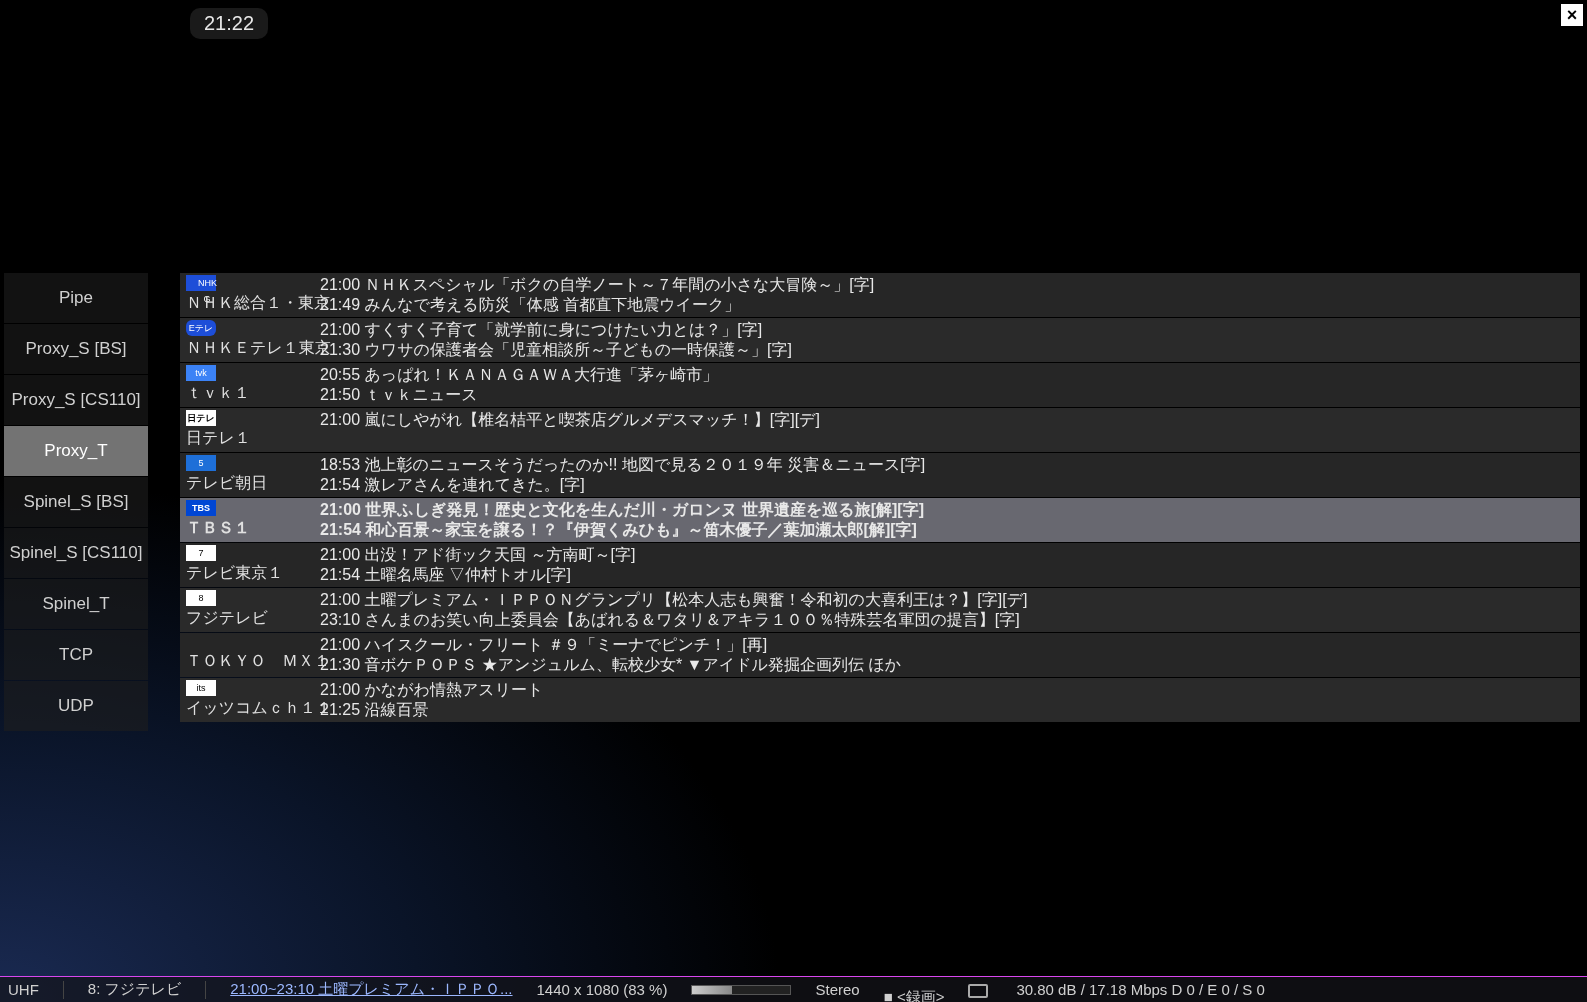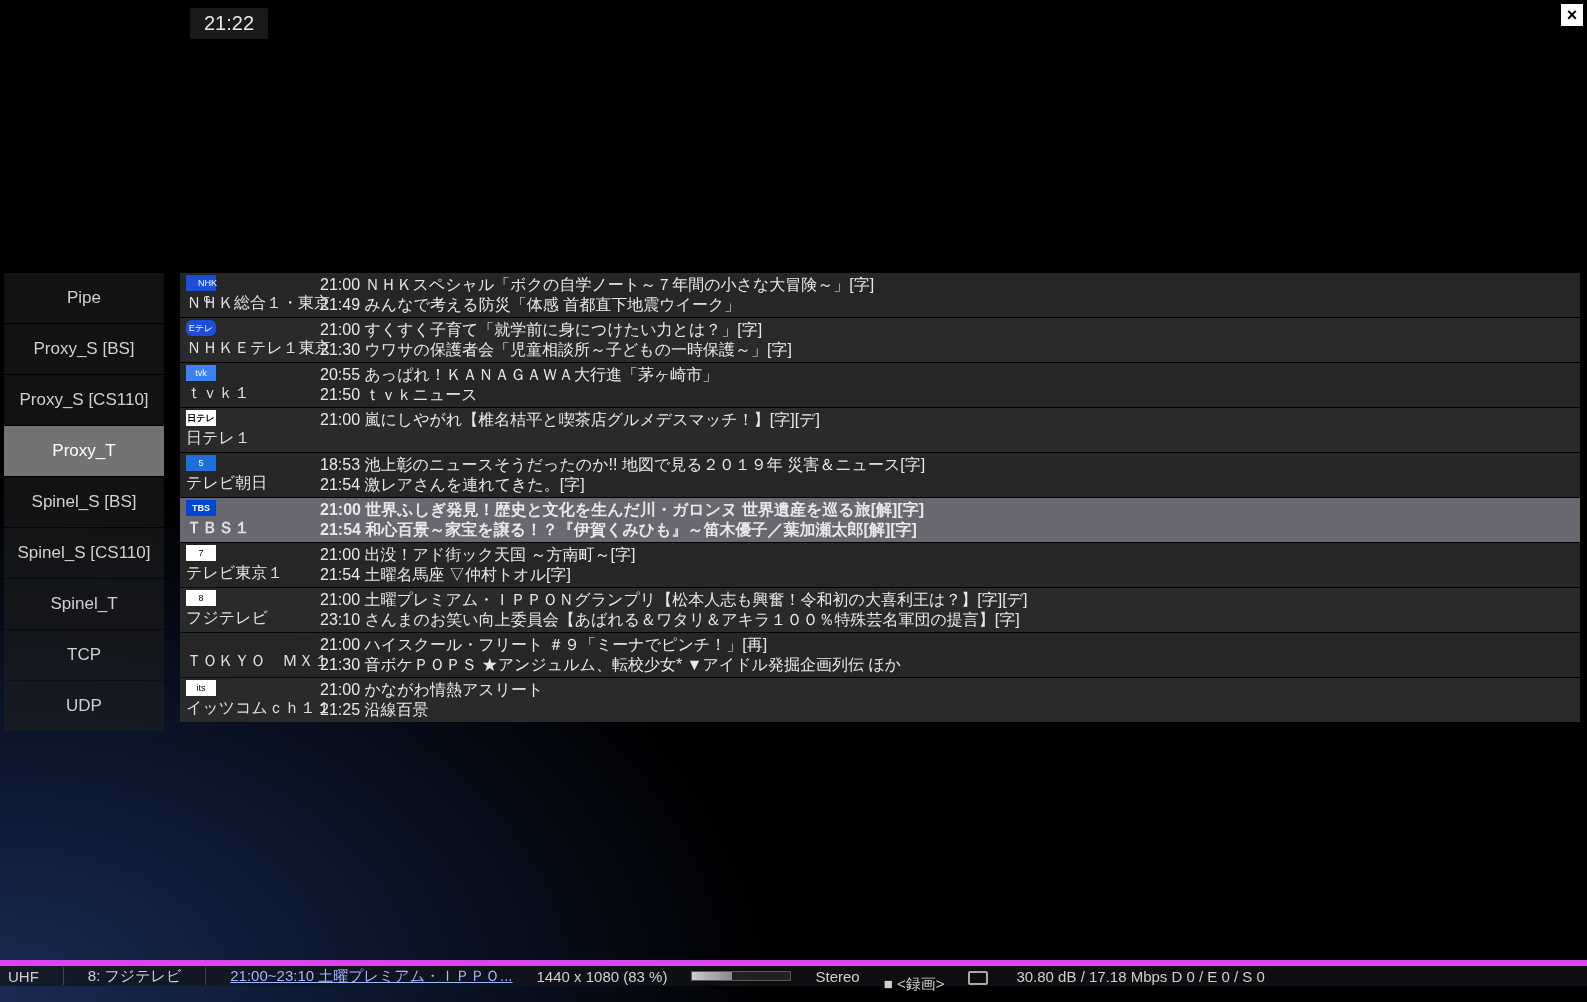--- a/index.html
+++ b/index.html
@@ -14,38 +14,38 @@
   .bg-gradient {
     position: absolute; inset: 0;
     background: radial-gradient(ellipse 1200px 800px at 0% 100%, #1a2a52 0%, #0a1428 35%, #000 65%);
   }
   .clock-pill {
     position: absolute;
     top: 8px; left: 190px;
     background: #1a1a1a;
     padding: 4px 14px;
     font-size: 20px;
-    border-radius: 2px;
+    border-radius: 10px;
   }
   .close-x {
     position: absolute;
     top: 4px; right: 4px;
     width: 22px; height: 22px;
     background: #fff;
     color: #000;
     font-size: 18px;
     line-height: 22px;
     text-align: center;
     font-weight: bold;
     cursor: pointer;
   }
   .sidebar {
     position: absolute;
     top: 273px; left: 4px;
-    width: 160px;
+    width: 144px;
   }
   .sidebar-item {
     height: 50px;
     background: rgba(30,30,30,0.6);
     color: #d0d0d0;
     font-size: 17px;
     text-align: center;
     line-height: 50px;
     margin-bottom: 1px;
     cursor: pointer;
@@ -93,24 +93,24 @@
     flex: 1;
     padding-top: 2px;
     display: flex;
     flex-direction: column;
     font-size: 16px;
     line-height: 1.25;
   }
   .prog-line { white-space: nowrap; overflow: hidden; text-overflow: ellipsis; }
   .statusbar {
     position: absolute;
-    bottom: 16px; left: 0; right: 0;
+    bottom: 0; left: 0; right: 0;
     height: 26px;
     background: rgba(20,20,25,0.7);
-    border-top: 6px solid #d946ef;
+    border-top: 1px solid #d946ef;
     display: flex;
     align-items: center;
     font-size: 15px;
     color: #d0d0d0;
     padding: 0 8px;
     gap: 24px;
   }
   .sb-sep { border-left: 1px solid #444; height: 18px; }
   .sb-title {
     color: #9cb8ff;

